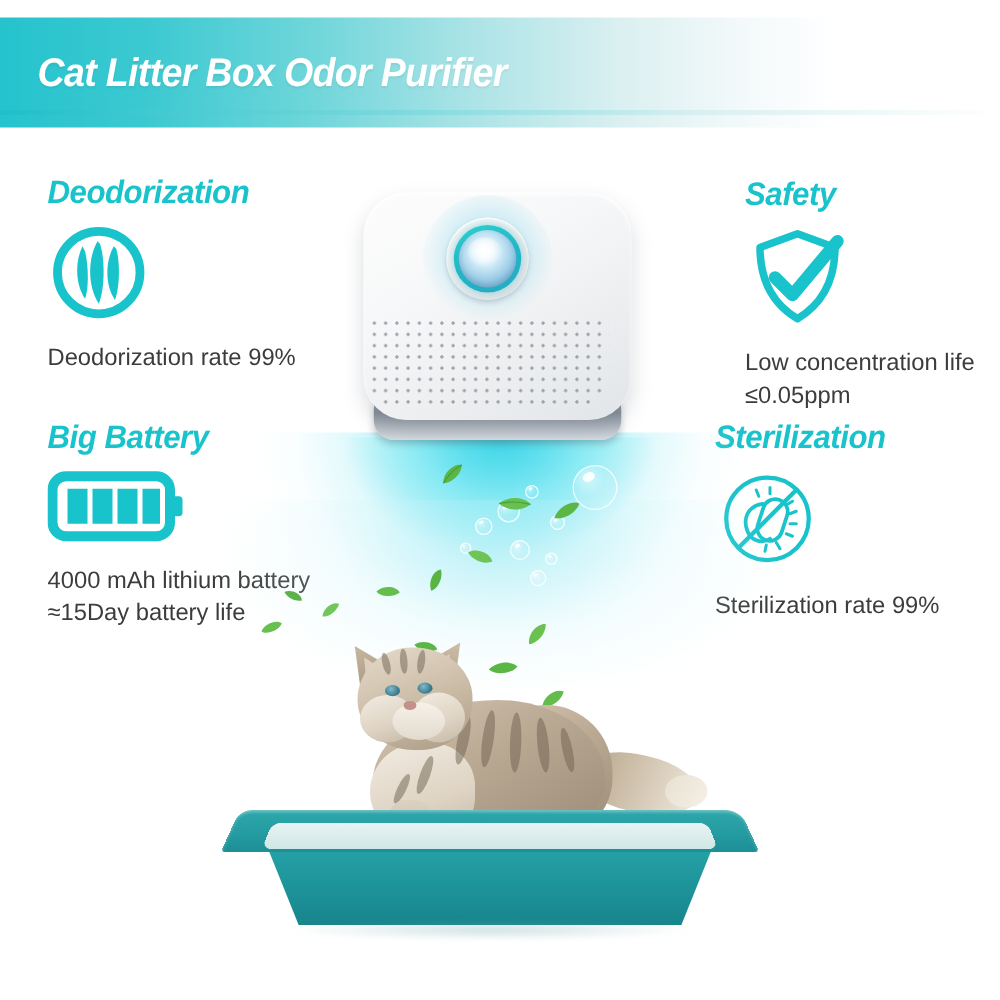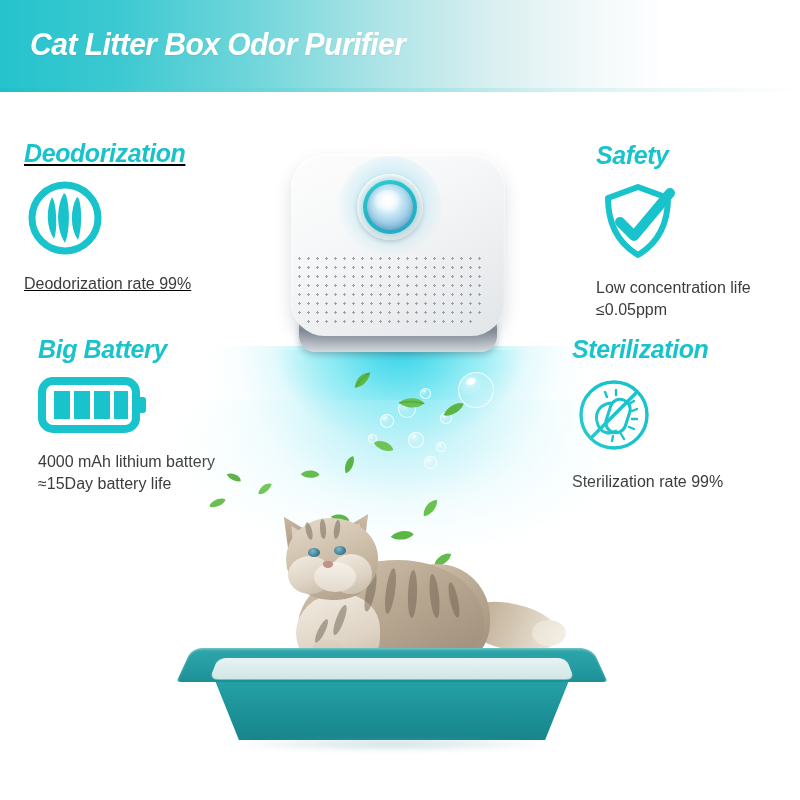--- a/index.html
+++ b/index.html
@@ -8,21 +8,21 @@
   body {
     font-family:"Liberation Sans", sans-serif;
     background:#ffffff;
     overflow:hidden;
     position:relative;
   }
   #page { position:relative; width:800px; height:800px; background:#fff; overflow:hidden; }
 
   
   .header {
-    position:absolute; left:0; top:0; width:659px; height:88px;
+    position:absolute; left:0; top:14px; width:659px; height:88px;
     background:linear-gradient(to right,#25c3cd 0%, #3cc9d1 18%, #6fd6da 38%, #aee4e7 58%, #dcf0f1 76%, #f3f9fa 90%, #fdfeff 100%);
     display:flex; align-items:center;
   }
   .header-title {
     color:#ffffff;
     font-size:32px;
     font-weight:bold;
     font-style:italic;
     letter-spacing:-0.6px;
     padding-left:32px;
@@ -38,24 +38,24 @@
 
   
   .feature { position:absolute; }
   .feature-title {
     font-size:26px; font-weight:bold; font-style:italic;
     color:#18c3cb; letter-spacing:-0.4px; white-space:nowrap;
     transform:scaleX(0.96); transform-origin:left center;
   }
   .feature-icon { margin-top:8px; }
   .feature-desc {
-    font-size:16px; color:#3c3c3c; line-height:1.38;
+    font-size:19px; color:#3c3c3c; line-height:1.38;
     margin-top:10px; white-space:pre-line;
   }
-  #feat-deodorization { left:24px;  top:138px;text-decoration:underline; }
+  #feat-deodorization { left:38px;  top:138px; }
   #feat-battery       { left:38px;  top:334px; }
   #feat-safety        { left:596px; top:140px; }
   #feat-sterilization { left:572px; top:334px; }
 
   
   .device-wrap { position:absolute; left:283px; top:148px; width:230px; height:215px; }
   .device-shadow {
     position:absolute; left:14px; top:186px; width:202px; height:22px;
     background:radial-gradient(ellipse at center, rgba(90,100,110,0.28) 0%, rgba(90,100,110,0.10) 55%, rgba(90,100,110,0) 78%);
     filter:blur(2px);

